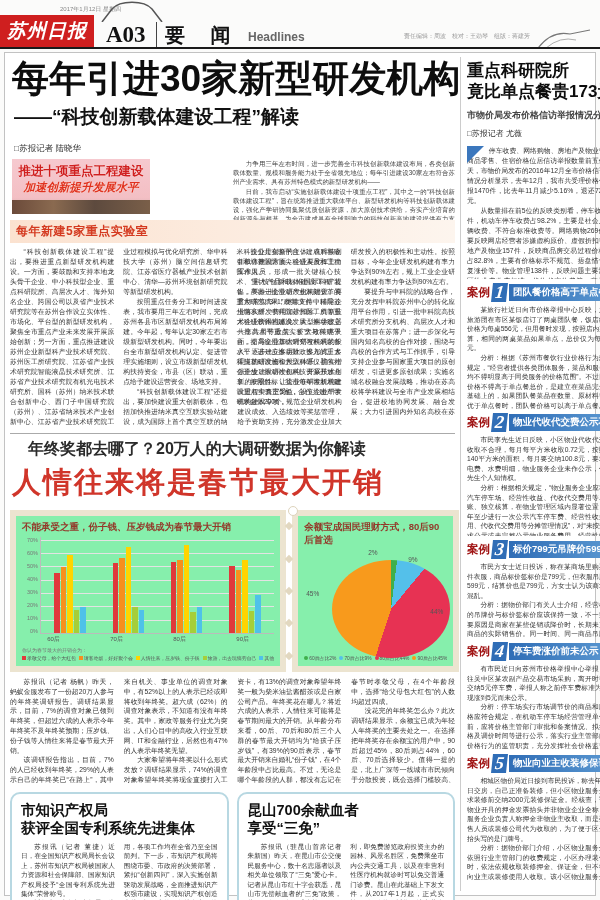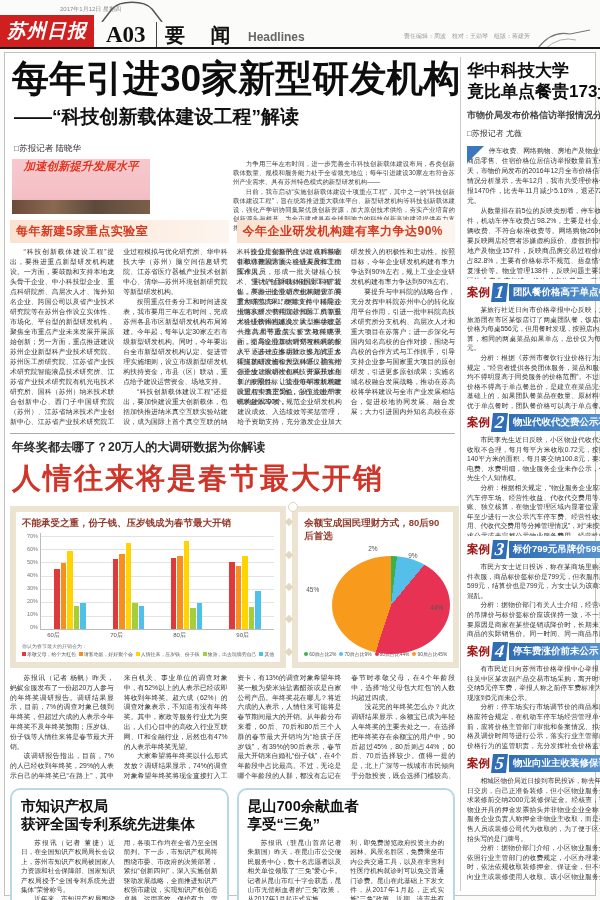--- a/index.html
+++ b/index.html
@@ -32,29 +32,29 @@
   .lead-intro{margin-left:auto;width:222px;font-size:6.4px;line-height:9.2px;color:#444;text-align:justify;}
   .lead-intro .para{margin:0;text-indent:2em;}
   .sec-heads{display:flex;gap:8px;margin:4px 0 4px 0;}
   .sec-head{flex:1;background:linear-gradient(90deg,#fado;
   );}
   .sec-head{flex:1;background:linear-gradient(90deg,#fbe2d0,#fdf5ee);color:#d43a20;font-weight:bold;font-size:12px;padding:3px 6px;letter-spacing:0.5px;}
   .sec-bodies{display:flex;gap:10px;height:180px;overflow:hidden;}
   .sec-body{flex:1;column-count:2;column-gap:9px;font-size:6.8px;line-height:10px;text-align:justify;color:#333;}
   .para{margin:0;text-indent:2em;}
   .mid-rule{border-top:1px solid #aaa;margin:6px 0 5px 0;}
-  .kicker{font-size:12px;font-weight:bold;color:#2b2b2b;margin-left:2px;}
+  .kicker{font-size:16px;font-weight:bold;color:#2b2b2b;margin-left:18px;}
   .h2red{font-size:29px;font-weight:900;color:#d0352a;letter-spacing:2px;margin:3px 0 7px 2px;}
   
   .charts-row{display:flex;height:162px;margin-bottom:5px;}
   .chart-box{flex:1;background:#ece4d0;padding:6px;box-sizing:border-box;}
   .chart-sep{width:13px;display:flex;flex-direction:column;justify-content:space-around;align-items:center;position:relative;}
   .chart-sep .notch{position:absolute;top:-4px;left:2px;width:8px;height:8px;border-radius:50%;background:#fff;border:1px solid #ddd3bc;}
   .diamond{width:6px;height:6px;background:#e2d8c0;transform:rotate(45deg);}
-  .chart-inner{background:#ffffff;height:100%;box-sizing:border-box;padding:5px 6px;display:flex;flex-direction:column;}
+  .chart-inner{background:#86efac;height:100%;box-sizing:border-box;padding:5px 6px;display:flex;flex-direction:column;}
   .chart-title{font-size:9.5px;font-weight:bold;color:#93392a;margin-bottom:3px;}
   .bar-plot{display:flex;flex:1;}
   .y-axis{width:18px;display:flex;flex-direction:column;justify-content:space-between;font-size:5.5px;color:#777;text-align:right;padding-right:2px;box-sizing:border-box;}
   .plot-area{flex:1;border-left:1px solid #bbb;border-bottom:1px solid #bbb;background-image:repeating-linear-gradient(to top,transparent 0 12.3px,#e3e3e3 12.3px 13.3px);display:flex;justify-content:space-around;align-items:flex-end;}
   .bar-group{display:flex;align-items:flex-end;gap:1px;height:100%;}
   .bar{width:5.5px;}
   .x-labels{display:flex;justify-content:space-around;font-size:6px;color:#555;margin-top:1px;}
   .chart-note{font-size:5px;color:#777;margin-top:3px;}
   .legend{display:flex;flex-wrap:nowrap;gap:3px;font-size:4.9px;color:#555;margin-top:2px;white-space:nowrap;overflow:hidden;}
   .legend-item{display:flex;align-items:center;gap:1px;}
@@ -123,32 +123,32 @@
   <div class="content">
 
     <div class="left-zone">
 
       <div class="h1">每年引进30家新型研发机构</div>
       <div class="h1sub">——“科技创新载体建设工程”解读</div>
       <div class="byline">□苏报记者 陆晓华</div>
 
       <div class="lead-row">
         <div class="promo">
+          <div class="promo-t1">推进十项重点工程建设</div>
           <div class="promo-t2">加速创新提升发展水平</div>
           <div class="promo-photo"></div>
         </div>
         <div class="lead-intro">
             <p class="para">力争用三年左右时间，进一步完善全市科技创新载体建设布局，各类创新载体数量、规模和服务能力处于全省领先地位；每年引进建设30家左右符合苏州产业需求、具有苏州特色模式的新型研发机构——</p>
             <p class="para">日前，我市启动“实施创新载体建设十项重点工程”，其中之一的“科技创新载体建设工程”，旨在统筹推进重大载体平台、新型研发机构等科技创新载体建设，强化产学研协同集聚优质创新资源，加大原创技术供给，夯实产业培育的创新源头与根基，为全市建成具有全球影响力的科技创新高地建设提供有力支撑。</p>
           </div>
       </div>
 
       <div class="sec-heads">
         <div class="sec-head">每年新建5家重点实验室</div>
-        <div class="sec-head">今年企业研发机构建有率力争达90%</div>
       </div>
 
       <div class="sec-bodies">
         <div class="sec-body">
             <p class="para">“科技创新载体建设工程”提出，要推进重点新型研发机构建设。一方面，要鼓励和支持本地龙头骨干企业、中小科技型企业、重点科研院所、高层次人才、海外知名企业、跨国公司以及省产业技术研究院等在苏州合作设立实体性、市场化、平台型的新型研发机构，聚焦全市重点产业未来发展开展原始创新；另一方面，重点推进建设苏州企业新型科产业技术研究院、苏州医工所研究院、江苏省产业技术研究院智能液晶技术研究所、江苏省产业技术研究院有机光电技术研究所、国科（苏州）纳米技术联合创新中心、西门子中国研究院（苏州）、江苏省纳米技术产业创新中心、江苏省产业技术研究院工业过程模拟与优化研究所、华中科技大学（苏州）脑空间信息研究院、江苏省医疗器械产业技术创新中心、清华—苏州环境创新研究院等新型研发机构。</p>
             <p class="para">按照重点任务分工和时间进度表，我市要用三年左右时间，完成苏州各县市区新型研发机构布局筹建。今年起，每年认定30家左右市级新型研发机构。同时，今年要出台全市新型研发机构认定、促进管理实施细则，设立市级新型研发机构扶持资金，市县（区）联动，重点给予建设运营资金、场地支持。</p>
             <p class="para">“科技创新载体建设工程”还提出，要加快建设重大创新载体，包括加快推进纳米真空互联实验站建设，成为国际上首个真空互联的纳米科技公共实验平台，建成后将吸引和培养国际顶尖科研人员和工程技术人员，形成一批关键核心技术、重大产品和标准国际科研装备，产出一批带动产业深刻变革的重大研究成果；继续支持中科院苏州纳米所、中科院苏州医工所等重大科研载体的建设发展，推动建立一批高水平重点实验室与科研平台，提高应用基础研究与科研装备水平，进一步推动财政投入的重大科技基础设施和大型科研仪器向社会开放，推动社会科技资源开放共享。按照目标，我市每年将新增建设重点实验室5家，合作共建产学研联合体200个。</p>
           </div>
         <div class="sec-body">
             <p class="para">企业是创新的主体，在科技创新载体建设方面，企业要发挥主力军作用。</p>
@@ -305,21 +305,21 @@
           <div class="box-body">
               <p class="para">苏报讯（驻昆山首席记者 朱新国）昨天，在昆山市公交便民服务中心，数十名志愿者以及相关单位领取了“三免”爱心卡。记者从昆山市红十字会获悉，昆山市无偿献血者的“三免”政策，从2017年1月起正式实施。</p>
               <p class="para">据《苏州市献血条例》规定，在本市荣获国家无偿献血奉献奖的志愿者，可享受“三免”福利，即免费游览政府投资主办的园林、风景名胜区，免费乘坐市内公共交通工具，以及在非营利性医疗机构就诊时可以免交普通门诊费。昆山在此基础上下发文件，从2017年1月起，正式实施“三免”政策。近期，该市共有符合“三免”政策的700多名志愿者办理完成相关手续。</p>
             </div>
         </div>
       </div>
     </div>
 
     <div class="right-zone">
       <div class="r-title">
-        <span>华中科技大学</span><br><span>竟比单点餐贵173元</span>
+        <span>重点科研院所</span><br><span>竟比单点餐贵173元</span>
       </div>
       <div class="r-sub">市物价局发布价格信访举报情况分析</div>
       <div class="r-byline">□苏报记者 尤薇</div>
       <div class="r-intro">
         <div class="fold-tl"></div>
         <div>
             <p class="para">停车收费、网络购物、房地产及物业管理、商品零售、住宿价格位居信访举报数量前五位。昨天，市物价局发布的2016年12月全市价格信访举报情况分析显示，去年12月，我市共受理价格信访举报1470件，比去年11月减少5.16%，退还72877.4元。</p>
             <p class="para">从数量排在前5位的反映类别看，停车收费333件，机动车停车收费占98.2%，主要是社会人员车辆收费、不符合标准收费等。网络购物269件，主要反映网店经营者涉嫌虚构原价、虚假折扣等。房地产及物业157件，反映商品房交易过程价格问题占82.8%，主要有价格标示不规范、捂盘惜售、重复涨价等。物业管理138件，反映问题主要涉及小区物业费收费标准、代收代交收费等。商品零售121件，实体店占88.43%，主要反映个别商家出售的商品价格标签、明码标价不规范等。据物价部门有关人士介绍，苏州岁末岁春促销活动多且欠规范，需加大市场检查巡查力度。</p>
           </div>
         <div class="fold-br"></div>

